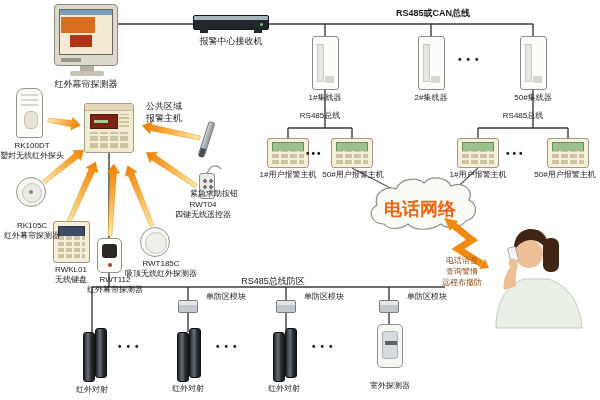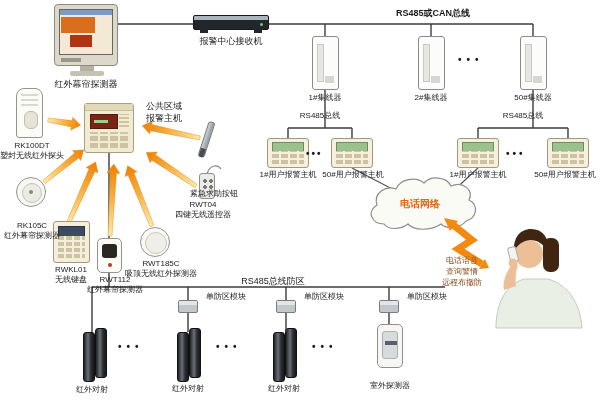--- a/index.html
+++ b/index.html
@@ -5,21 +5,21 @@
   html,body{margin:0;padding:0;background:#fff;}
   .stage{position:relative;width:600px;height:400px;background:#ffffff;overflow:hidden;
          font-family:"Liberation Sans","DejaVu Sans",sans-serif;color:#1a1a1a;}
   svg.wires{position:absolute;left:0;top:0;z-index:1;}
   .dev{position:absolute;z-index:2;box-sizing:border-box;}
   .lbl{position:absolute;z-index:3;font-size:8px;line-height:1.3;text-align:center;white-space:pre-line;color:#1a1a1a;}
   .lbl.s9{font-size:9px;}
   .lbl.b{font-weight:bold;}
   .lbl.la{text-align:right;}
   .dots{position:absolute;z-index:3;font-size:10px;letter-spacing:5px;color:#1a1a1a;font-weight:bold;}
-  .cloud-lbl{position:absolute;z-index:3;font-size:10px;font-weight:bold;color:#e8640e;text-align:center;}
+  .cloud-lbl{position:absolute;z-index:3;font-size:18px;font-weight:bold;color:#e8640e;text-align:center;}
   .caption{position:absolute;z-index:3;font-size:8px;line-height:1.35;color:#8a4a1e;text-align:center;white-space:pre-line;}
 
   
   .monitor-body{left:54px;top:4px;width:64px;height:62px;background:#ddd8cc;border:1px solid #8d897d;border-radius:4px;}
   .monitor-screen{position:absolute;left:4px;top:4px;right:4px;bottom:10px;background:#f3e9d4;border:1px solid #6a665c;
     background-image:linear-gradient(#d96f1e,#d96f1e),linear-gradient(#b03414,#b03414),linear-gradient(#7d9cc0,#7d9cc0);
     background-size:34px 16px,22px 12px,100% 5px;background-position:1px 7px,10px 25px,0 0;background-repeat:no-repeat;}
   .monitor-strip{position:absolute;left:6px;bottom:3px;width:20px;height:4px;background:#9a968a;}
   .monitor-stand{left:80px;top:66px;width:14px;height:6px;background:#b5b1a5;}
   .monitor-base{left:70px;top:71px;width:34px;height:5px;background:#c6c2b6;border-radius:2px;}

